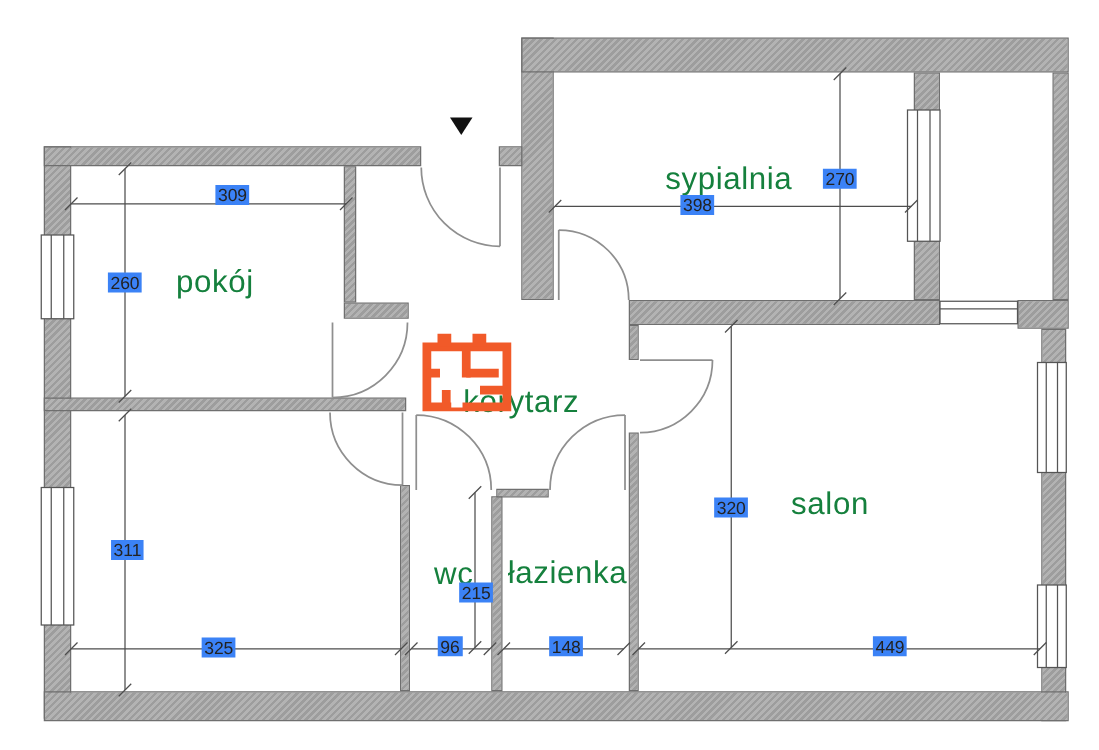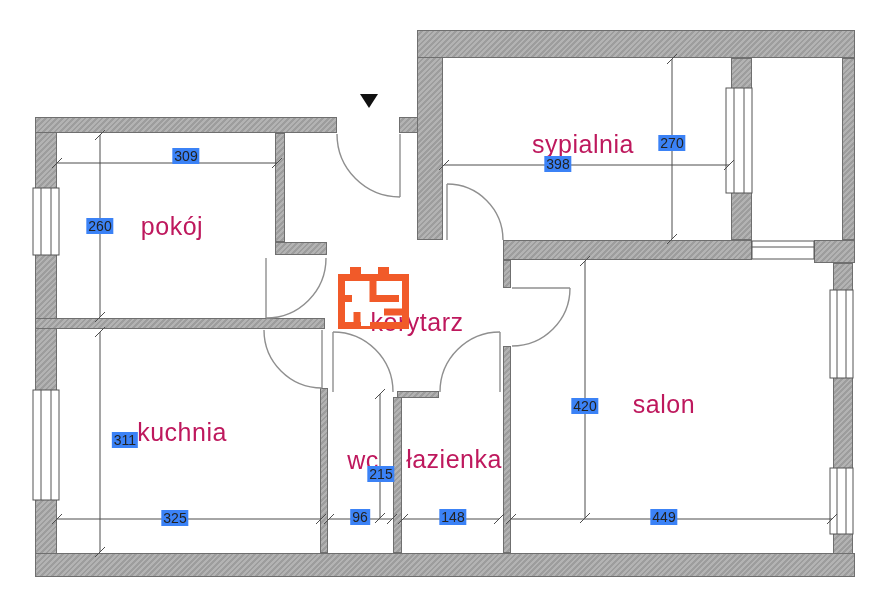--- a/index.html
+++ b/index.html
@@ -3,21 +3,21 @@
 <meta charset="utf-8">
 <style>
   html,body{margin:0;padding:0;background:#ffffff;}
   #plan{position:relative;width:879px;height:600px;background:#ffffff;overflow:hidden;
         font-family:"Liberation Sans", sans-serif;}
   .wall{position:absolute;box-sizing:border-box;
         background:repeating-linear-gradient(135deg,#b3b3b3 0 2px,#9d9d9d 2px 4px);
         border:1px solid #6f6f6f;z-index:1;}
   svg.overlay{position:absolute;left:0;top:0;z-index:2;}
   .room-label{position:absolute;transform:translate(-50%,-50%);font-size:25px;
-        color:#be185d;z-index:3;white-space:nowrap;letter-spacing:0.5px;}
+        color:#15803d;z-index:3;white-space:nowrap;letter-spacing:0.5px;}
   .dim-label{position:absolute;transform:translate(-50%,-50%);font-size:14px;
         color:#222;background:#3b82f6;padding:0 2px;z-index:3;white-space:nowrap;}
   #logo{position:absolute;left:337px;top:266px;z-index:6;}
   .tri{position:absolute;z-index:2;width:0;height:0;
         border-left:9px solid transparent;border-right:9px solid transparent;
         border-top:14px solid #111;}
 </style>
 </head>
 <body>
 
@@ -138,37 +138,36 @@
       <line x1="585" y1="261" x2="585" y2="518"></line>
         <line x1="580" y1="266" x2="590" y2="256"></line>
         <line x1="580" y1="523" x2="590" y2="513"></line>
     </g>
   </svg>
 
   <div class="tri" style="left:360px;top:94px;"></div>
 
   <div class="room-label" style="left:172px;top:226px;">pokój</div>
   <div class="room-label" style="left:583px;top:144px;">sypialnia</div>
-  <div class="room-label" style="left:182px;top:432px;">kuchnia</div>
   <div class="room-label" style="left:417px;top:322px;">korytarz</div>
   <div class="room-label" style="left:363px;top:460px;">wc</div>
   <div class="room-label" style="left:454px;top:459px;">łazienka</div>
   <div class="room-label" style="left:664px;top:404px;font-size:25px;">salon</div>
 
   <div class="dim-label" style="left:166px;top:156px;margin-left:20px;">309</div>
   <div class="dim-label" style="left:100px;top:226px;">260</div>
   <div class="dim-label" style="left:558px;top:164px;">398</div>
   <div class="dim-label" style="left:672px;top:143px;">270</div>
-  <div class="dim-label" style="left:102px;top:440px;margin-left:23px;">311</div>
+  <div class="dim-label" style="left:102px;top:440px;">311</div>
   <div class="dim-label" style="left:175px;top:518px;">325</div>
   <div class="dim-label" style="left:360px;top:517px;">96</div>
   <div class="dim-label" style="left:381px;top:474px;">215</div>
   <div class="dim-label" style="left:453px;top:517px;">148</div>
-  <div class="dim-label" style="left:664px;top:517px;">449</div>
-  <div class="dim-label" style="left:585px;top:406px;">420</div>
+  <div class="dim-label" style="left:712px;top:517px;">449</div>
+  <div class="dim-label" style="left:585px;top:406px;">320</div>
 
   <svg id="logo" width="73" height="64" viewBox="0 0 73 64">
     <g stroke="#f15a29" stroke-width="7" fill="none">
       <rect x="4.5" y="11.5" width="64" height="48"></rect>
       <line x1="36" y1="11" x2="36" y2="36"></line>
       <line x1="36" y1="32.5" x2="62" y2="32.5"></line>
       <line x1="4" y1="32.5" x2="15" y2="32.5"></line>
       <line x1="47" y1="46" x2="69" y2="46"></line>
       <line x1="20" y1="46" x2="20" y2="60"></line>
     </g>

